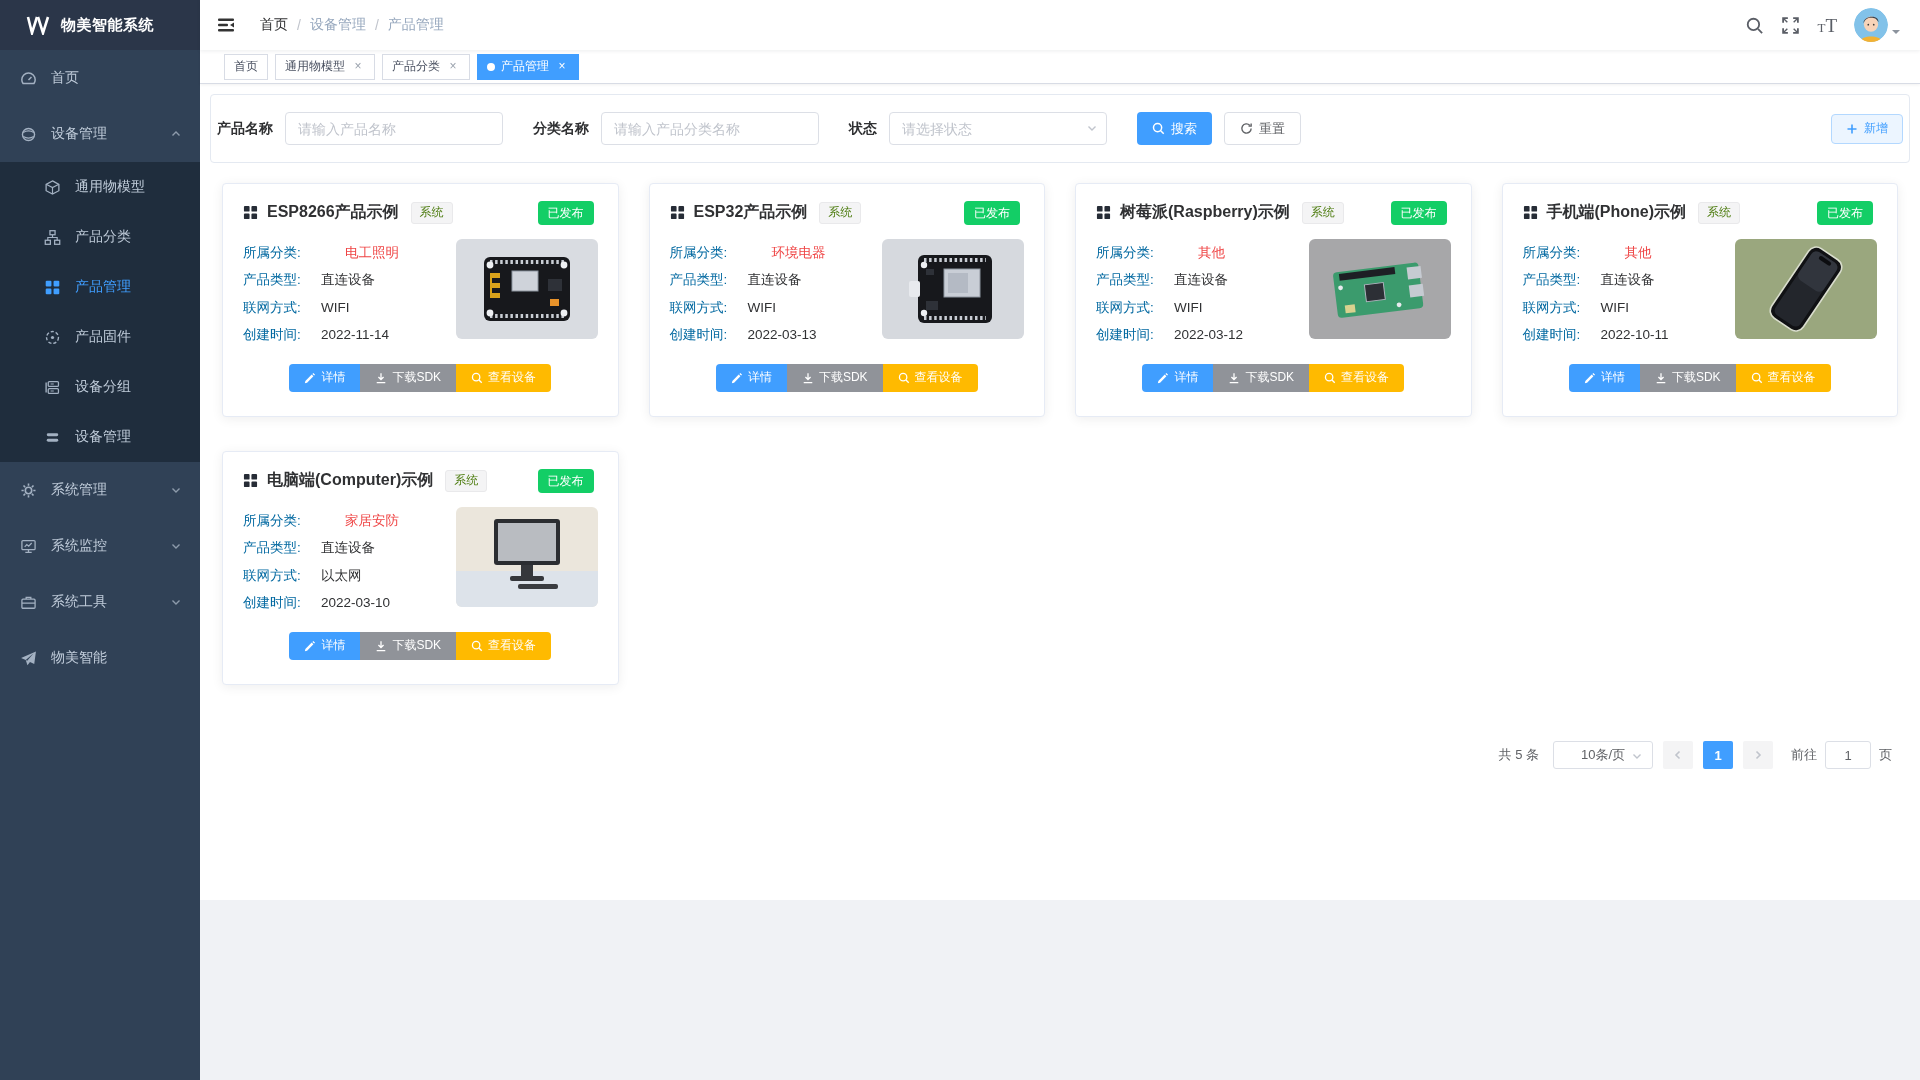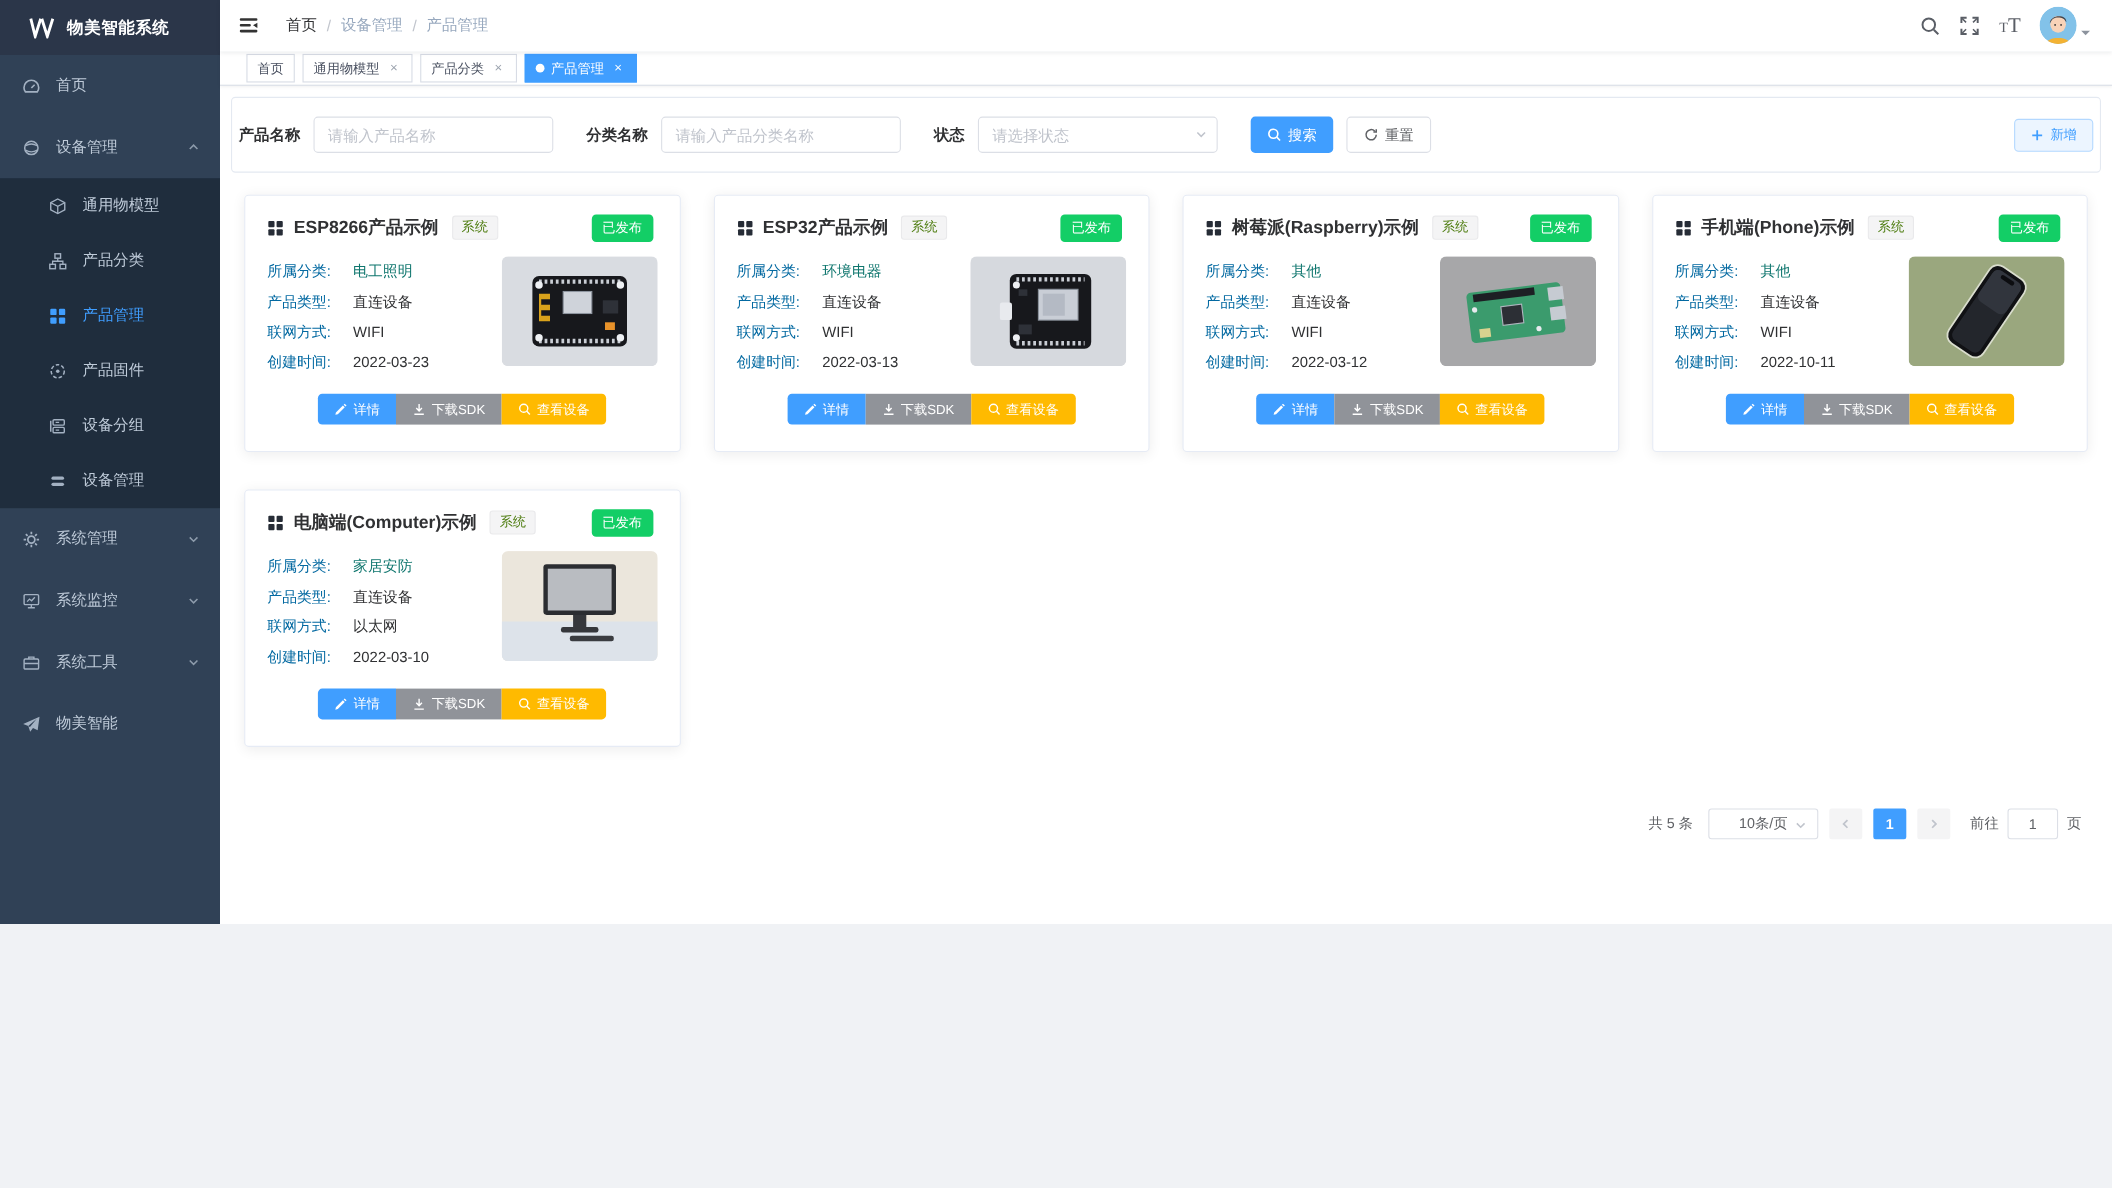--- a/index.html
+++ b/index.html
@@ -3,21 +3,21 @@
 <meta charset="utf-8">
 <style>
   * { box-sizing: border-box; }
   html,body { margin:0; padding:0; }
   body {
     width:1920px; height:1080px; overflow:hidden;
     background:#f0f2f5;
     font-family:"Liberation Sans","DejaVu Sans",sans-serif;
     -webkit-font-smoothing:antialiased;
   }
-  .app { display:flex; width:1920px; height:840px; }
+  .app { display:flex; width:1920px; height:1080px; }
 
   
   .sidebar { width:200px; flex-shrink:0; background:#304156; height:100%; }
   .logo { height:50px; display:flex; align-items:center; gap:11px; padding-left:26px; background:#2b3649; }
   .logo-mark { color:#fff; display:flex; }
   .logo-title { color:#fff; font-size:15px; font-weight:bold; letter-spacing:.5px; }
   .menu-item { height:56px; display:flex; align-items:center; padding:0 18px 0 20px;
     color:#bfcbd9; font-size:14px; cursor:pointer; }
   .menu-item .mi { width:17px; height:17px; margin-right:14px; color:#a3b1c2; flex-shrink:0; display:flex; }
   .menu-item .mi svg { width:100%; height:100%; }
@@ -87,21 +87,21 @@
   .gicon { width:15px; height:15px; color:#262c36; display:flex; flex-shrink:0; }
   .gicon svg { width:100%; height:100%; }
   .ptitle { font-size:16px; font-weight:700; color:#303133; white-space:nowrap; }
   .ptag { font-size:12px; color:#4d7c0f; background:#f4f4f5; border:1px solid #e9e9eb;
     border-radius:3px; padding:2px 8px; margin-left:3px; line-height:1.3; }
   .pbody { display:flex; margin-top:15px; }
   .fields { flex:1; min-width:0; }
   .frow { display:flex; font-size:13.5px; line-height:27.5px; white-space:nowrap; }
   .flabel { color:#0369a1; width:78px; flex-shrink:0; }
   .fvalue { color:#303133; }
-  .flink { color:#0f766e; cursor:pointer; }
+  .flink { color:#ef4444; cursor:pointer;margin-left:24px; }
   .pimg { width:142px; height:100px; border-radius:6px; overflow:hidden; flex-shrink:0; margin-left:8px; }
   .pimg svg { display:block; width:142px; height:100px; }
   .pactions { display:flex; justify-content:center; margin-top:15px; }
   .abtn { height:28px; font-size:12px; color:#fff; border:none; display:inline-flex;
     align-items:center; gap:5px; padding:0 15px; cursor:pointer; font-family:inherit; }
   .abtn.first { border-radius:4px 0 0 4px; background:#409eff; }
   .abtn.mid { background:#909399; }
   .abtn.last { border-radius:0 4px 4px 0; background:#ffba00; }
 
   .pagination { display:flex; align-items:center; justify-content:flex-end;
@@ -417,21 +417,21 @@
               <div class="frow">
                   <span class="flabel">产品类型:</span>
                   <span class="fvalue">直连设备</span>
                 </div>
               <div class="frow">
                   <span class="flabel">联网方式:</span>
                   <span class="fvalue">WIFI</span>
                 </div>
               <div class="frow">
                   <span class="flabel">创建时间:</span>
-                  <span class="fvalue">2022-03-23</span>
+                  <span class="fvalue">2022-11-14</span>
                 </div>
             </div>
             <div class="pimg">
               <svg viewBox="0 0 142 100">
                 <rect width="142" height="100" fill="#d9dce1"></rect>
                 <rect x="28" y="18" width="86" height="64" rx="6" fill="#17181c"></rect>
                 <path d="M34 34h10v5h-8v5h8v5h-8v5h8v5h-10z" fill="#d9a21b"></path>
                 <line x1="34" y1="23" x2="108" y2="23" stroke="#c9cdd4" stroke-width="4" stroke-dasharray="2.5 2.6"></line>
                 <line x1="34" y1="77" x2="108" y2="77" stroke="#c9cdd4" stroke-width="4" stroke-dasharray="2.5 2.6"></line>
                 <rect x="56" y="32" width="26" height="20" fill="#cfd3da" stroke="#8e959f"></rect>

